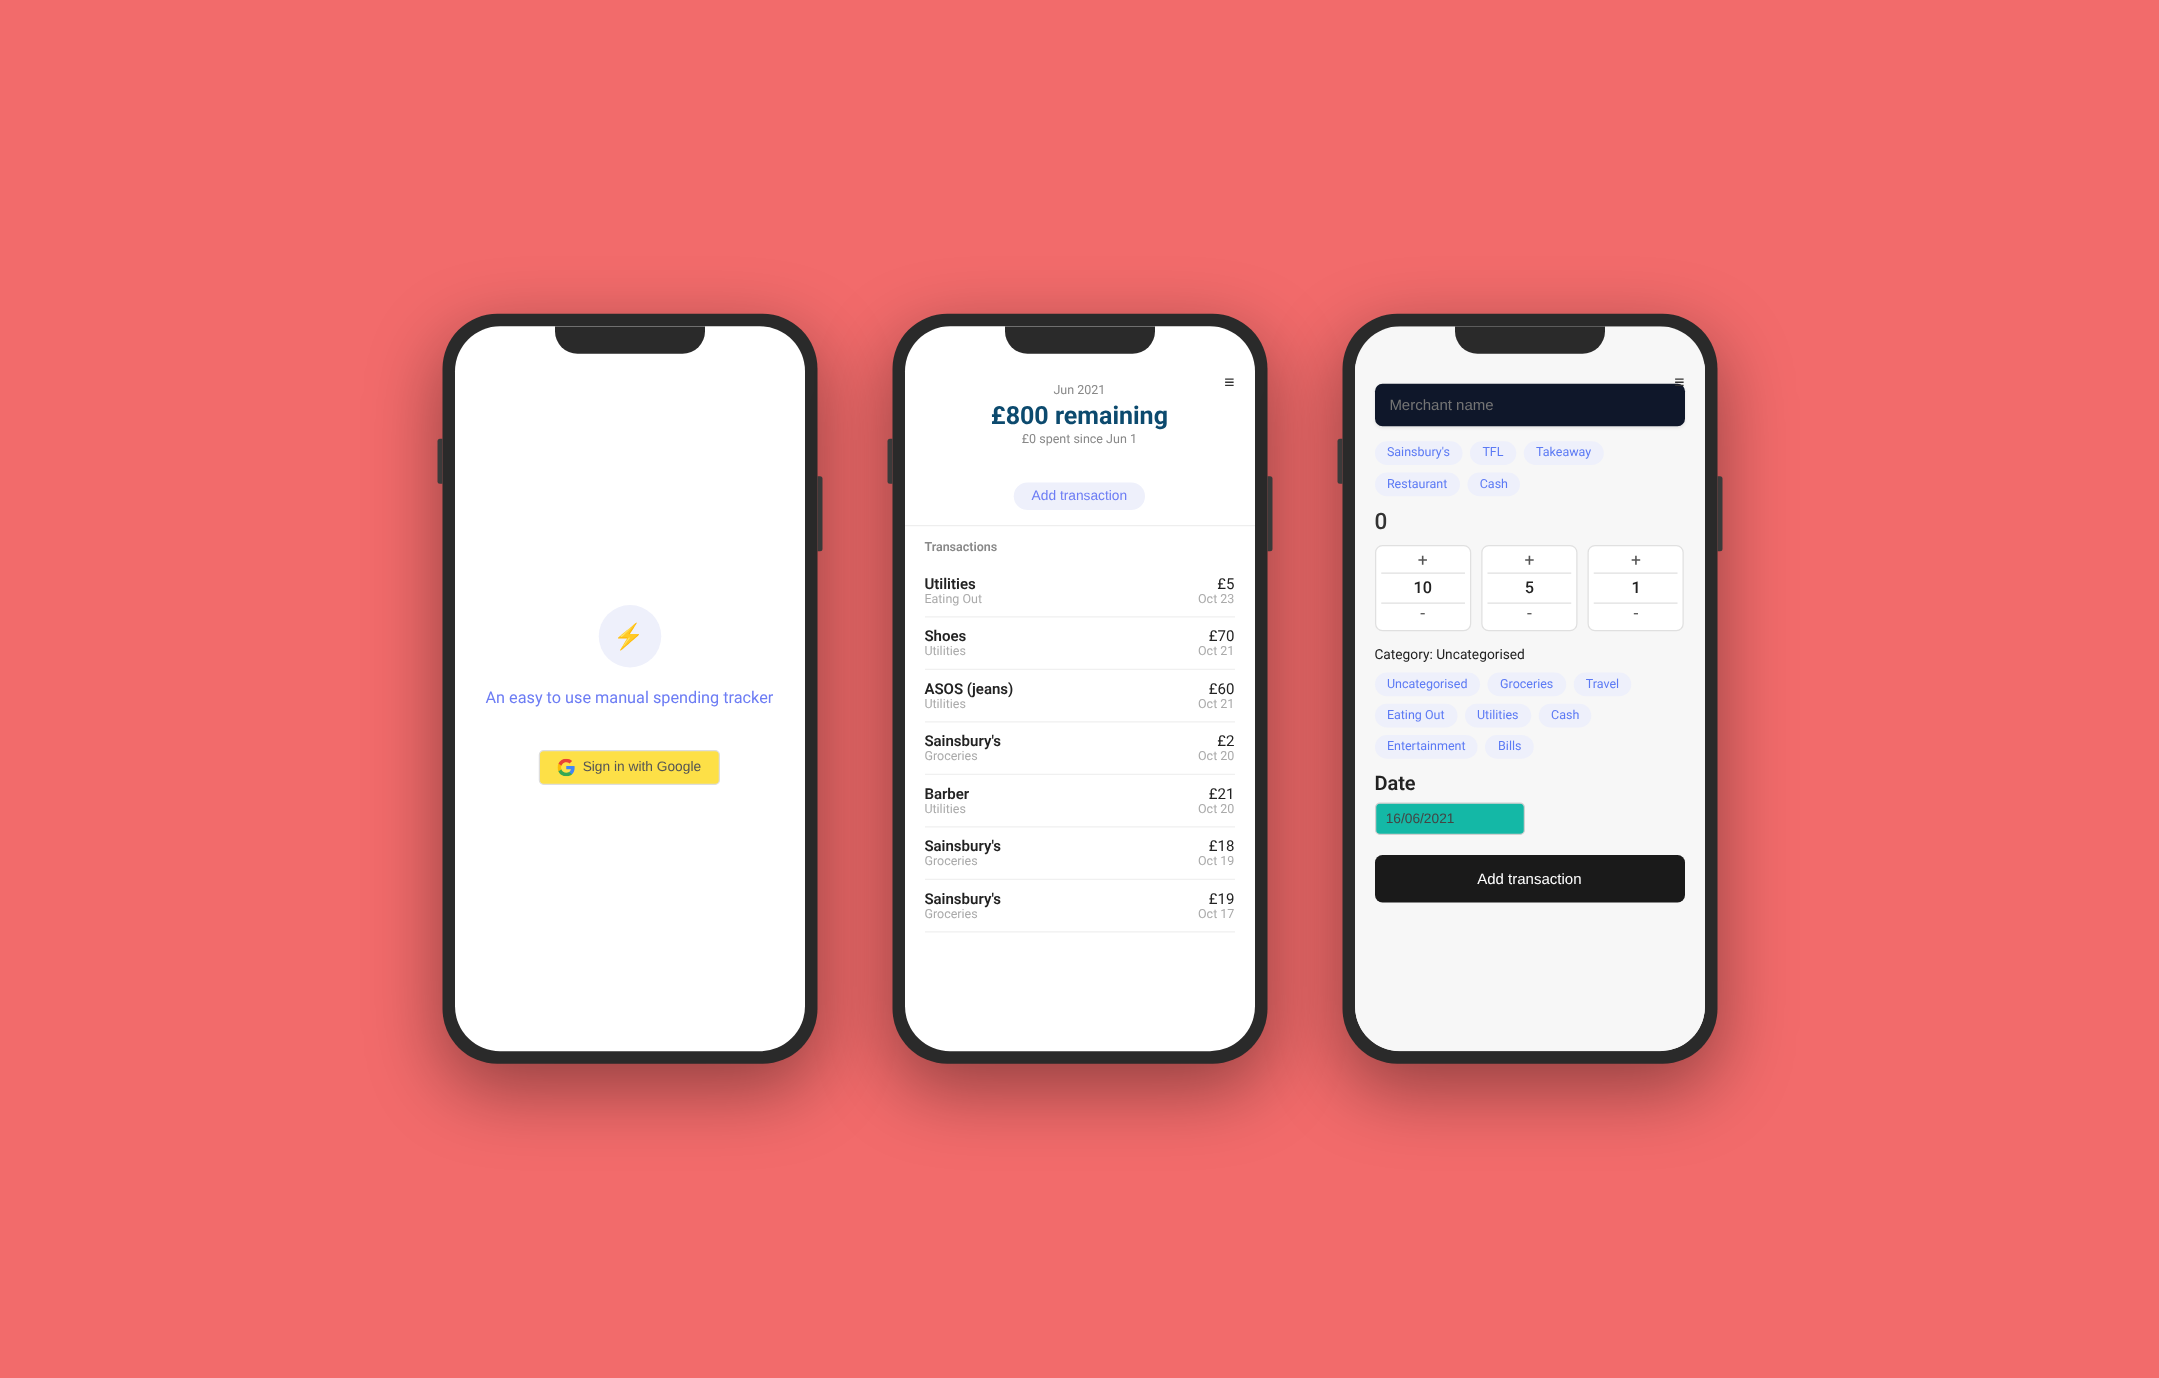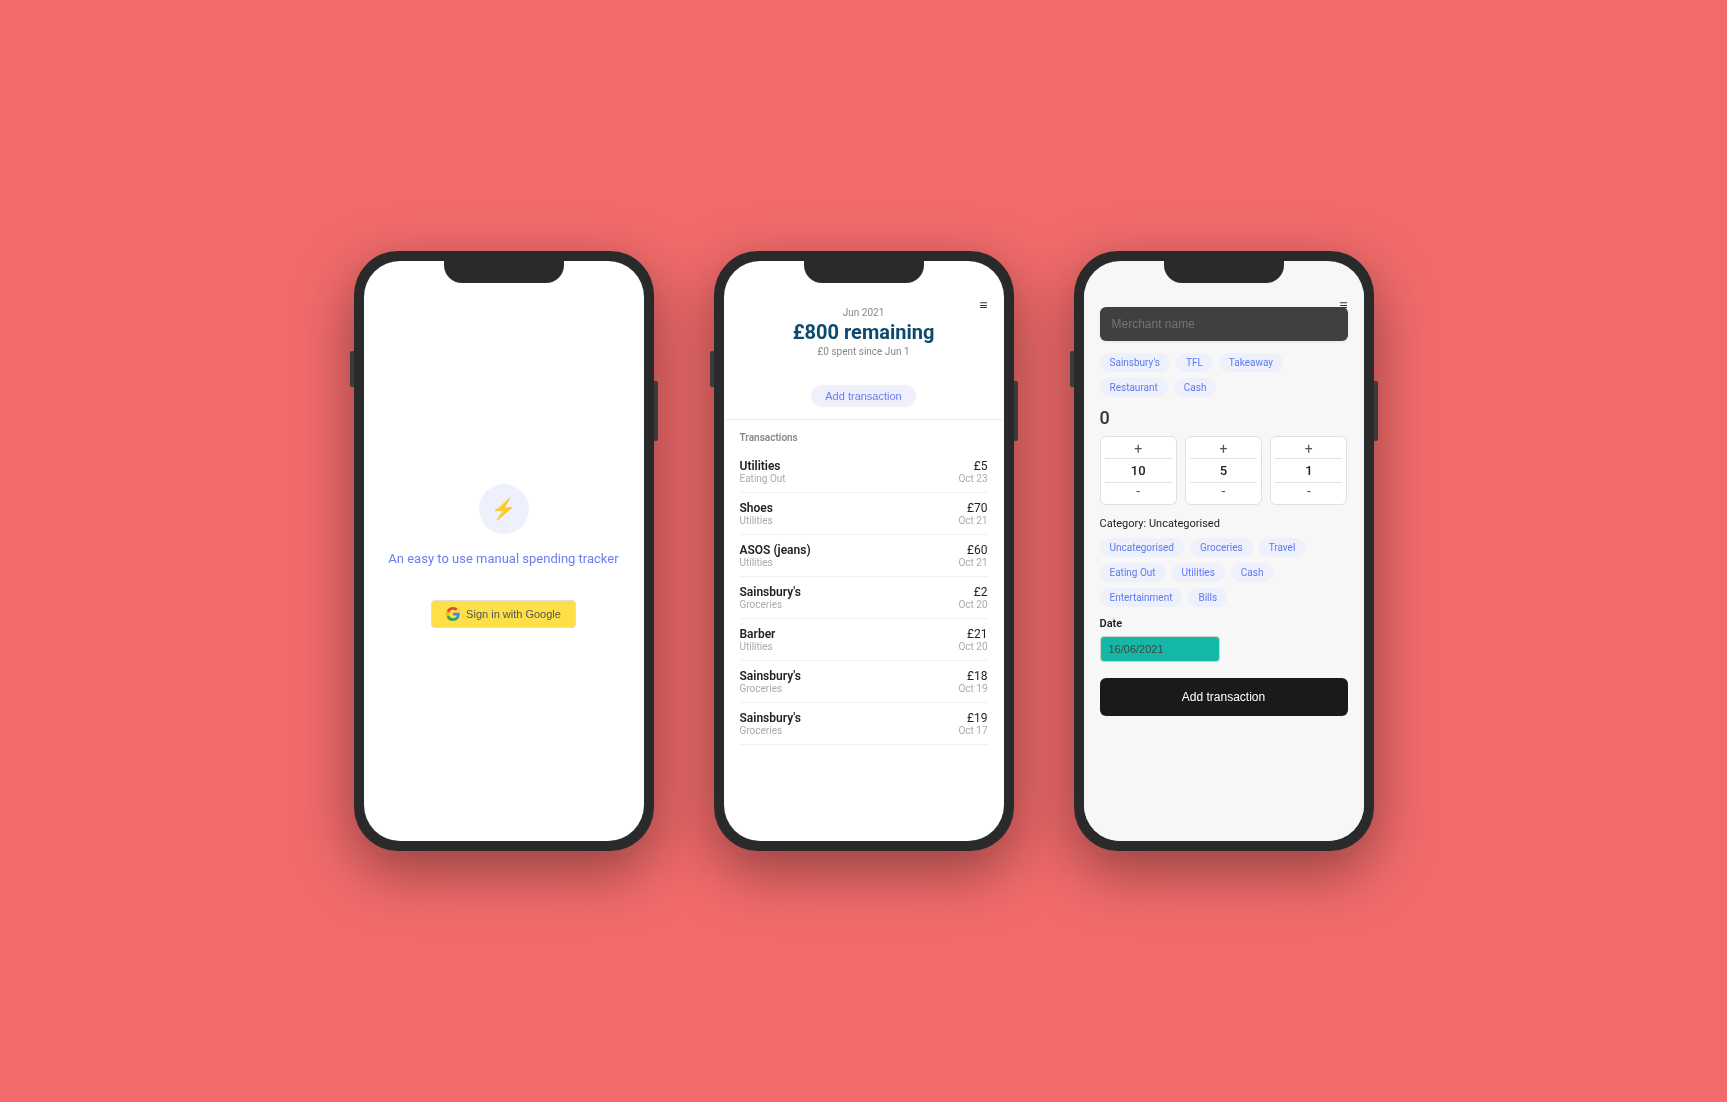--- a/index.html
+++ b/index.html
@@ -231,21 +231,21 @@
 
     .phone3-inner {
       flex: 1;
       overflow: hidden;
       padding: 16px 16px 0;
       background: #f7f7f7;
     }
 
     .merchant-input {
       width: 100%;
-      background: #404040;
+      background: #0f172a;
       border: none;
       border-radius: 6px;
       padding: 10px 12px;
       font-size: 12px;
       color: #aaa;
       margin-bottom: 12px;
       box-shadow: 0 1px 3px rgba(0,0,0,0.08);
     }
 
     .menu-icon3 {
@@ -317,21 +317,21 @@
     }
 
     .category-label {
       font-size: 11px;
       font-weight: 400;
       color: #222;
       margin-bottom: 8px;
     }
 
     .date-label {
-      font-size: 11px;
+      font-size: 16px;
       font-weight: 600;
       color: #222;
       margin: 10px 0 6px;
     }
 
     .date-input {
       border: 1px solid #d0d0d0;
       border-radius: 4px;
       padding: 6px 8px;
       font-size: 11px;

